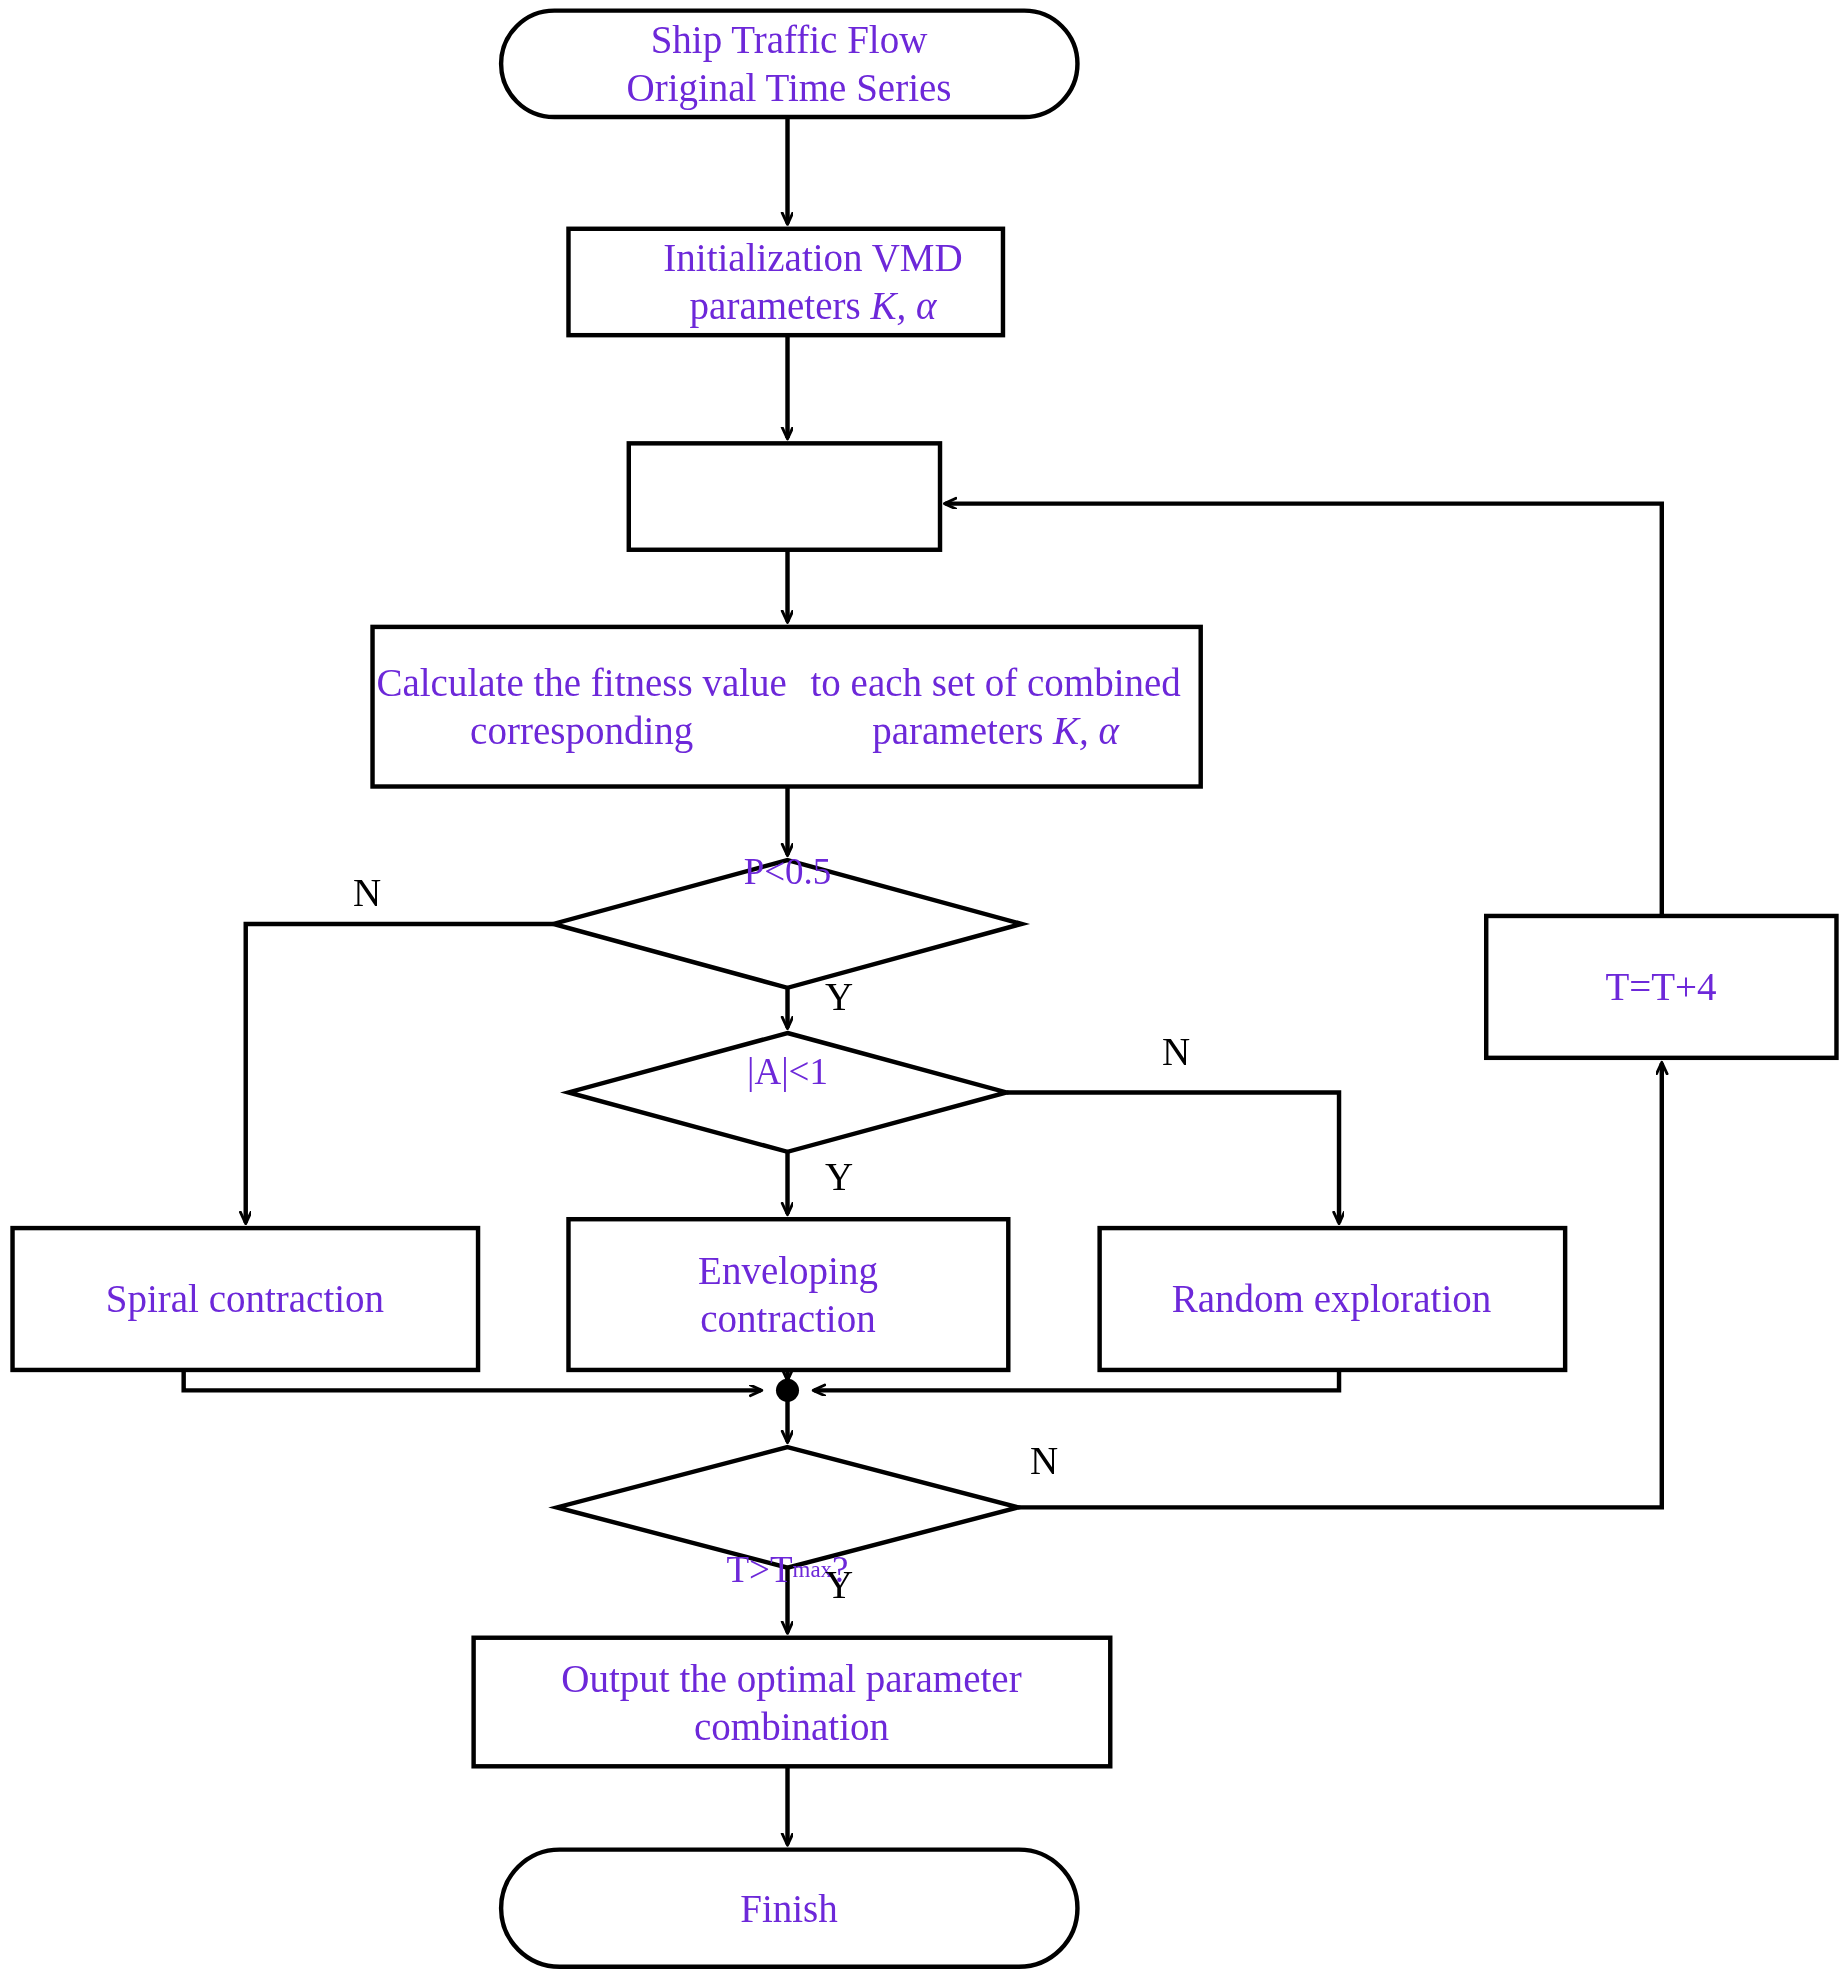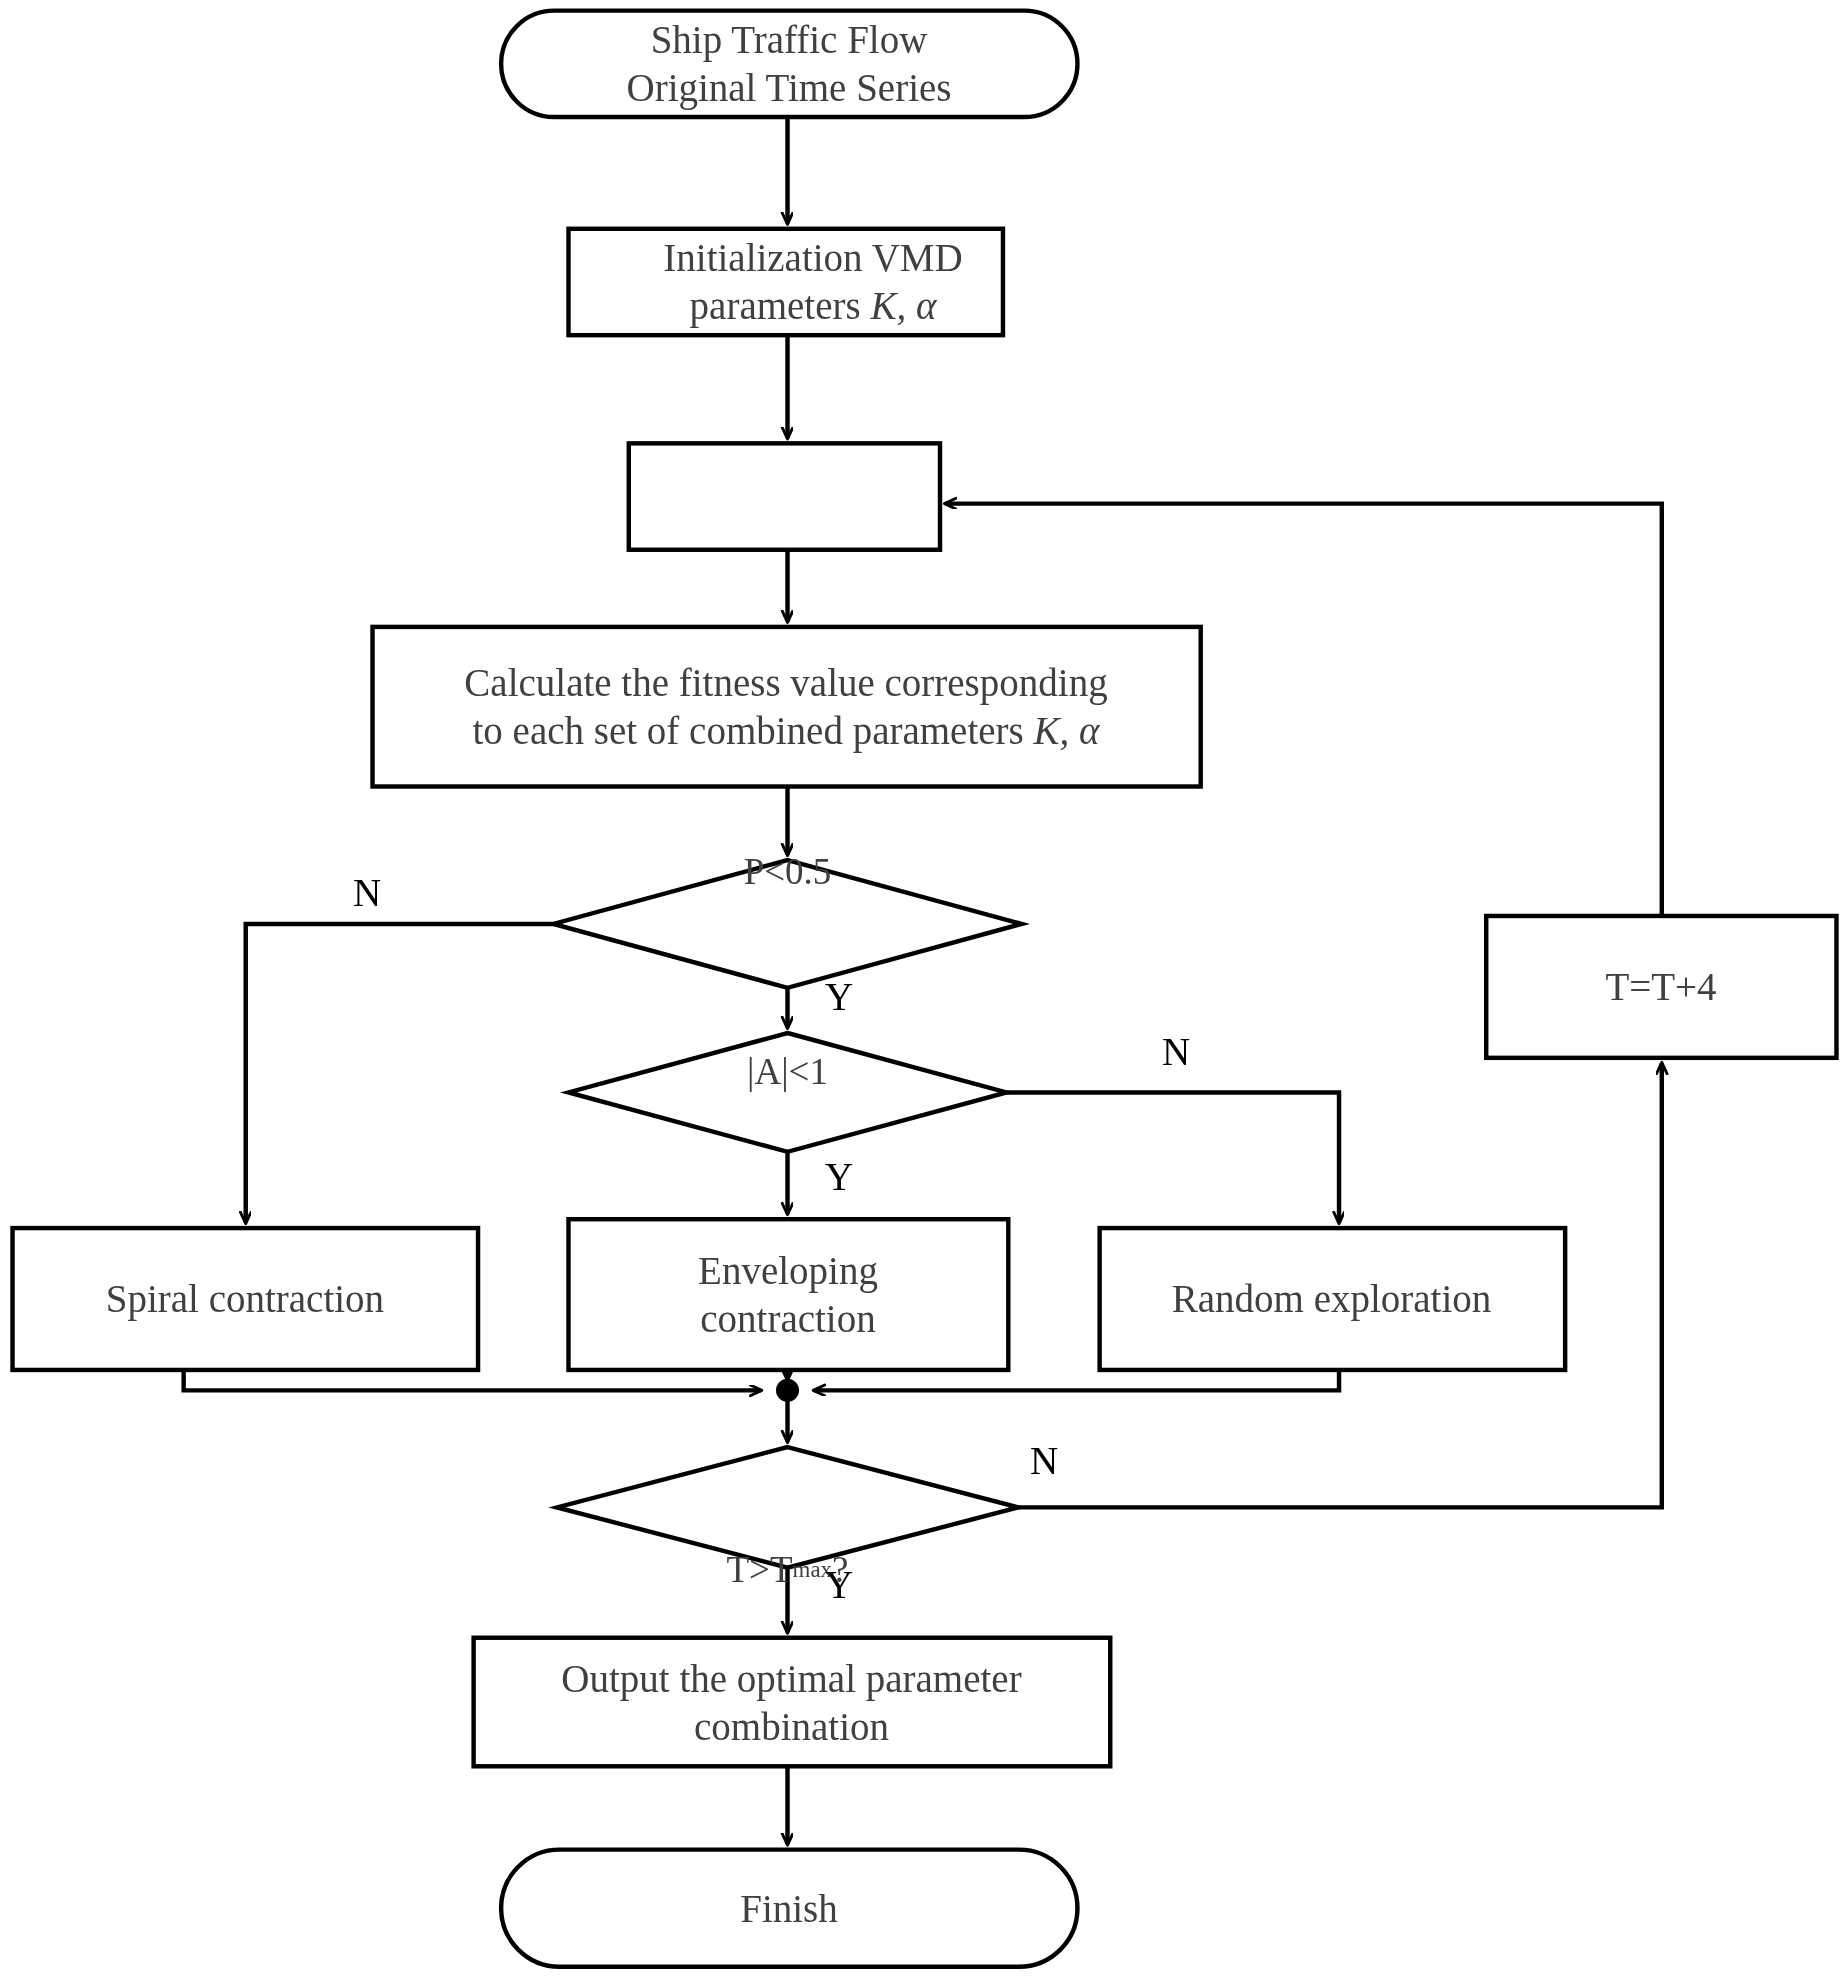--- a/index.html
+++ b/index.html
@@ -23,21 +23,21 @@
     top: 0;
     width: 1849px;
     height: 1980px;
   }
   .node-label {
     position: absolute;
     display: flex;
     align-items: center;
     justify-content: center;
     text-align: center;
-    color: #404040;
+    color: #6d28d9;
     line-height: 1.22;
     pointer-events: none;
     white-space: pre-line;
   }
   .lbl-terminal { font-size: 39px; }
   .lbl-process  { font-size: 39px; }
   .lbl-decision { font-size: 37px; }
   .edge-label {
     position: absolute;
     color: #000000;
@@ -125,21 +125,21 @@
 
   <div class="node-label lbl-terminal" style="left:501px; top:10.6px; width:576px; height:106px;">Ship Traffic Flow
 Original Time Series</div>
 
   <div class="node-label lbl-process" style="left:596px; top:229px; width:434px; height:106px; flex-direction:column;">
     <span>Initialization VMD</span>
     <span><span>parameters </span><span class="italic-math">K, α</span></span>
   </div>
 
 
-  <div class="node-label lbl-process" style="left:372px; top:627px; width:828px; height:160px; flex-direction:column;">
+  <div class="node-label lbl-process" style="left:372px; top:627px; width:828px; height:160px; ">
     <span>Calculate the fitness value corresponding</span>
     <span><span>to each set of combined parameters </span><span class="italic-math">K, α</span></span>
   </div>
 
   <div class="node-label lbl-decision" style="left:642px; top:836px; width:291px; height:71px;">P&lt;0.5</div>
 
   <div class="node-label lbl-decision" style="left:642px; top:1036px; width:291px; height:71px;">|A|&lt;1</div>
 
   <div class="node-label lbl-process" style="left:12.4px; top:1228px; width:465px; height:142px;">Spiral contraction</div>
 

